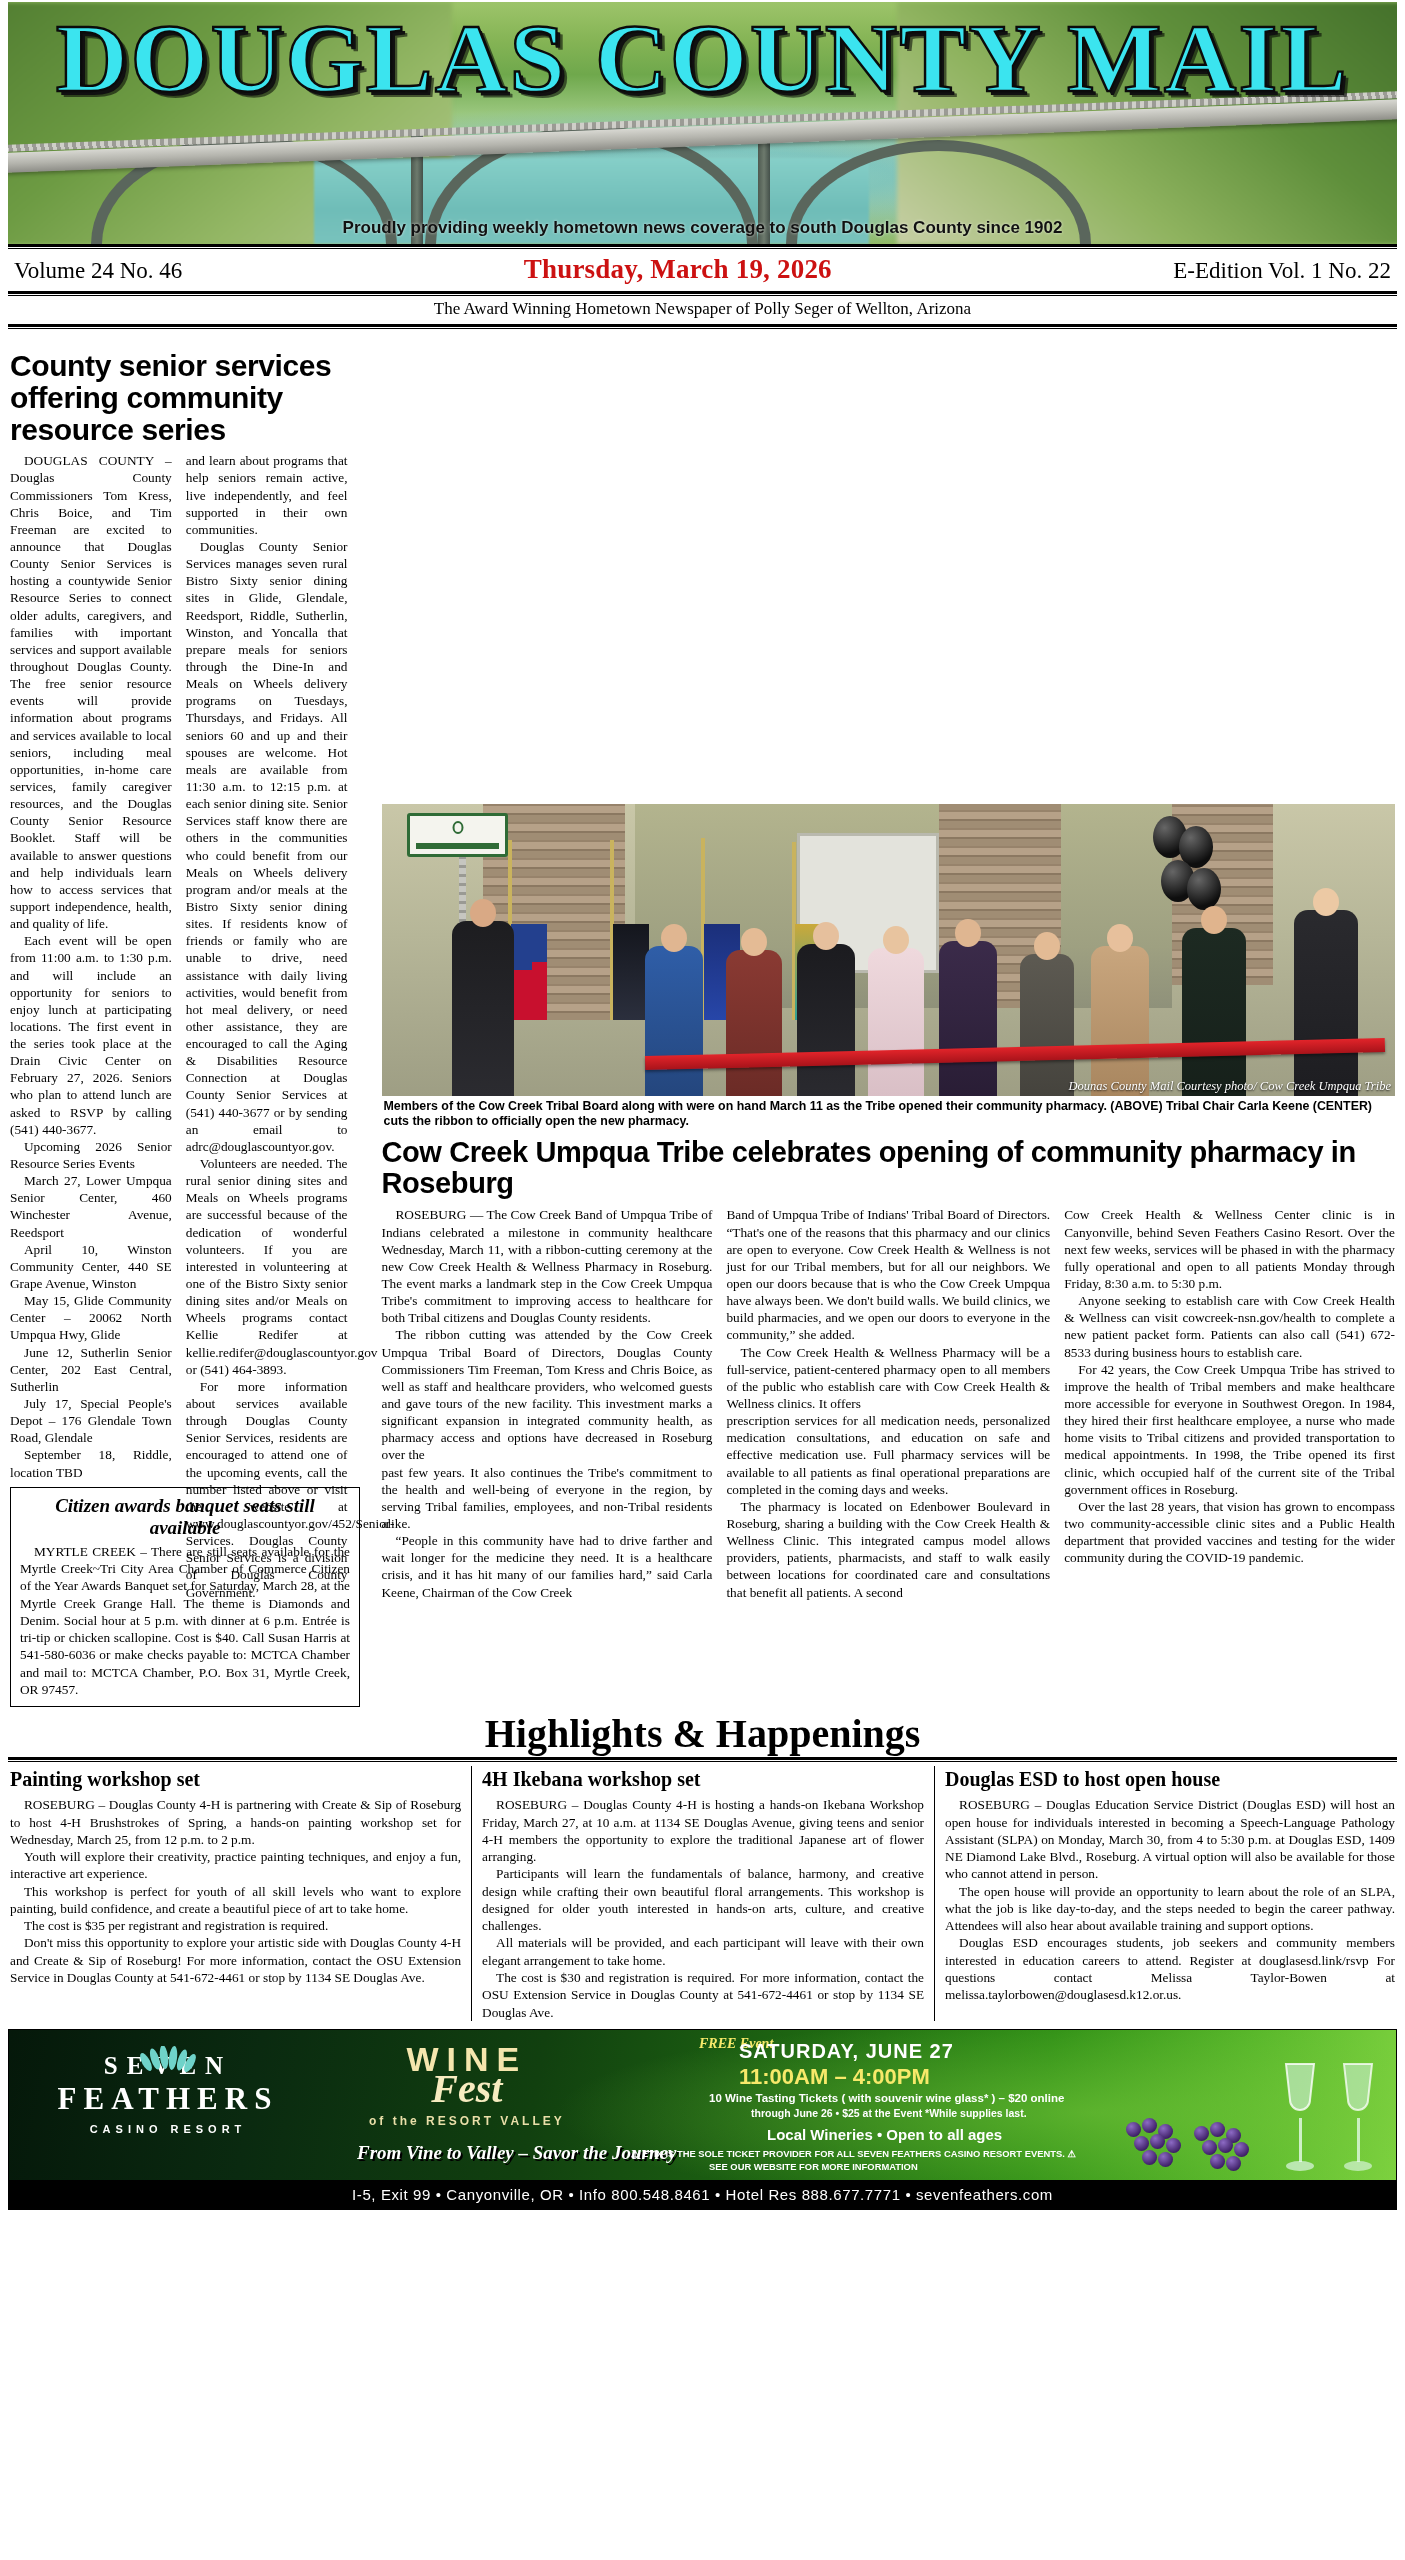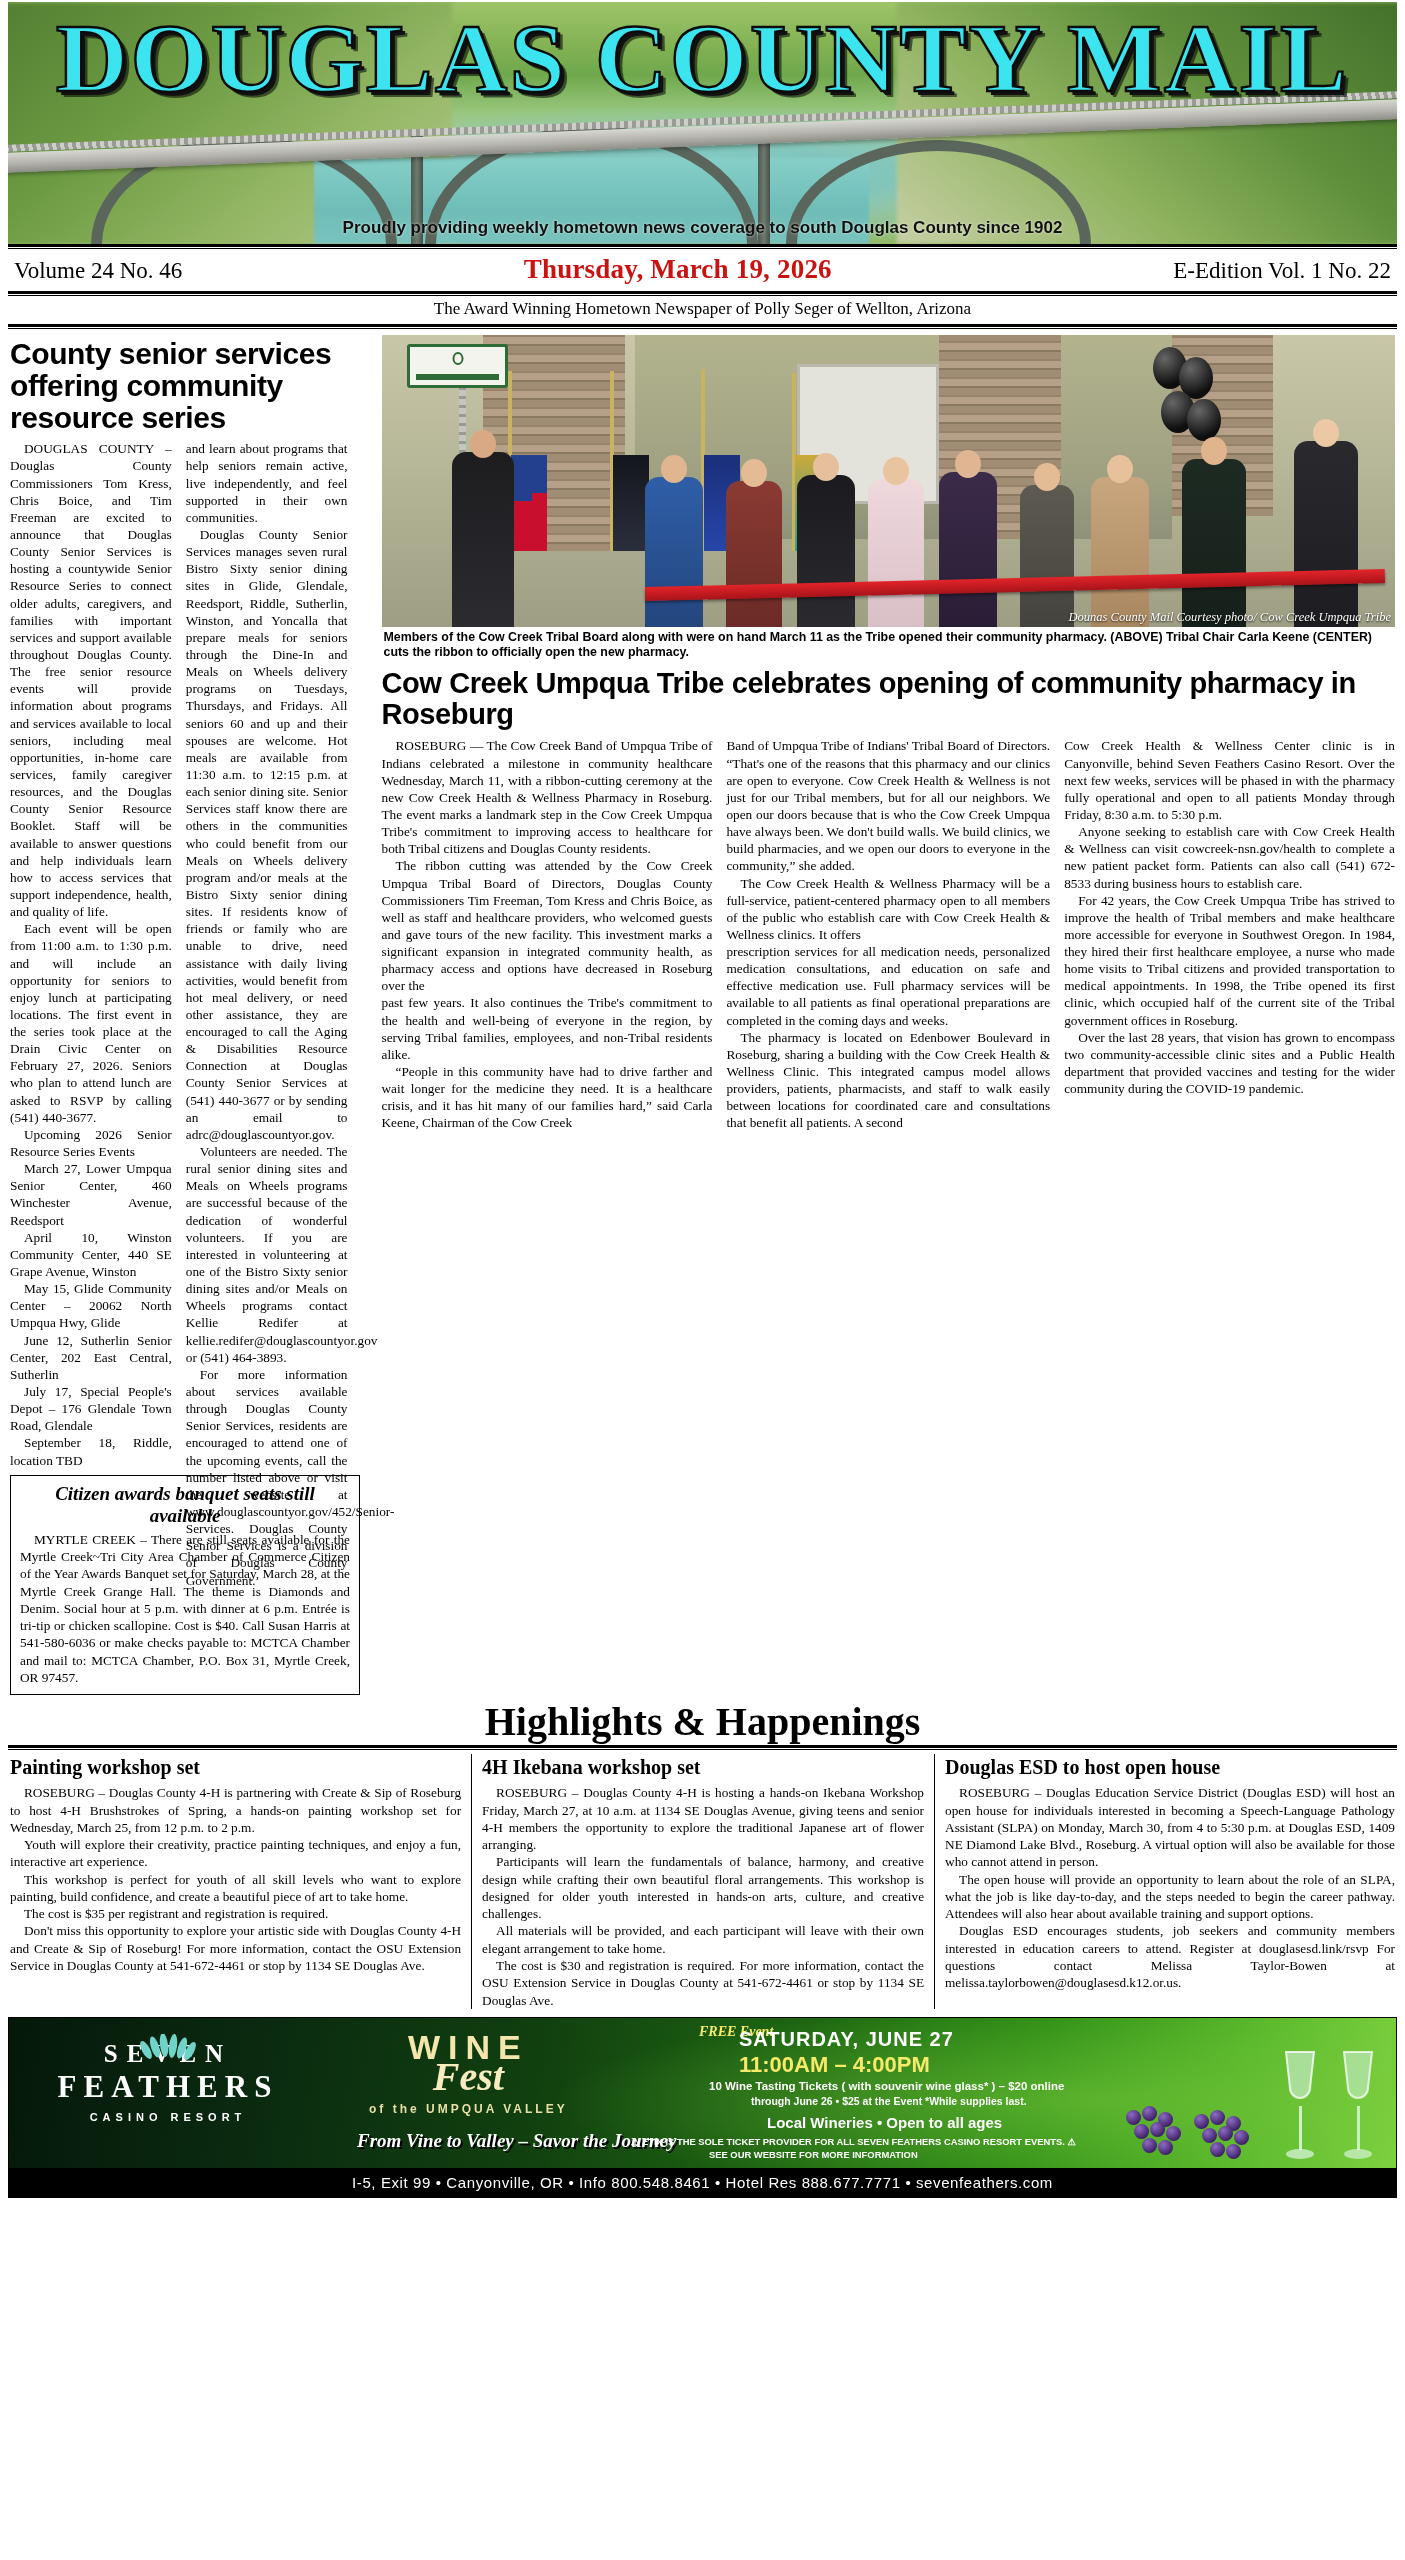--- a/index.html
+++ b/index.html
@@ -71,21 +71,21 @@
   .rule-double { border-top:3px solid #000; border-bottom:1.5px solid #000; height:5px; margin:0; }
   .folio {
     display:flex; align-items:baseline; justify-content:space-between;
     padding:5px 6px 6px 6px;
   }
   .folio-left, .folio-right { font-size:23px; }
   .folio-date { font-size:27px; font-weight:700; color:#cc1111; letter-spacing:.2px; }
   .folio-sub { text-align:center; font-size:17px; padding:3px 0 5px; }
 
   
-  .topsec { display:flex; gap:16px; margin-top:6px; }
+  .topsec { display:flex; gap:16px; margin-top:18px;align-items:flex-end; }
   .col { padding:0 9px; }
   .vrule { border-left:1px solid #000; }
 
   h1.head {
     font-family:"Liberation Sans", sans-serif;
     font-weight:700; font-size:30px; line-height:1.07;
     margin:3px 0 6px 0; letter-spacing:-.4px;
   }
   h2.head2 {
     font-family:"Liberation Sans", sans-serif;
@@ -414,21 +414,21 @@
         </g>
       </svg>
       <div class="sf1">SEVEN</div>
       <div class="sf2">FEATHERS</div>
       <div class="sf3">CASINO RESORT</div>
     </div>
 
     <div class="ad-wine">
       <div class="w1">WINE</div>
       <div class="w2">Fest</div>
-      <div class="w3">of the UMPQUA VALLEY</div>
+      <div class="w3">of the RESORT VALLEY</div>
     </div>
     <div class="ad-tag">From Vine to Valley – Savor the Journey</div>
 
     <div class="ad-free">FREE Event</div>
     <div class="ad-date">
       <div class="d1">SATURDAY, JUNE 27</div>
       <div class="d2">11:00AM – 4:00PM</div>
     </div>
     <div class="ad-line1">10 Wine Tasting Tickets ( with souvenir wine glass* ) – $20 online</div>
     <div class="ad-line2">through June 26 • $25 at the Event *While supplies last.</div>

